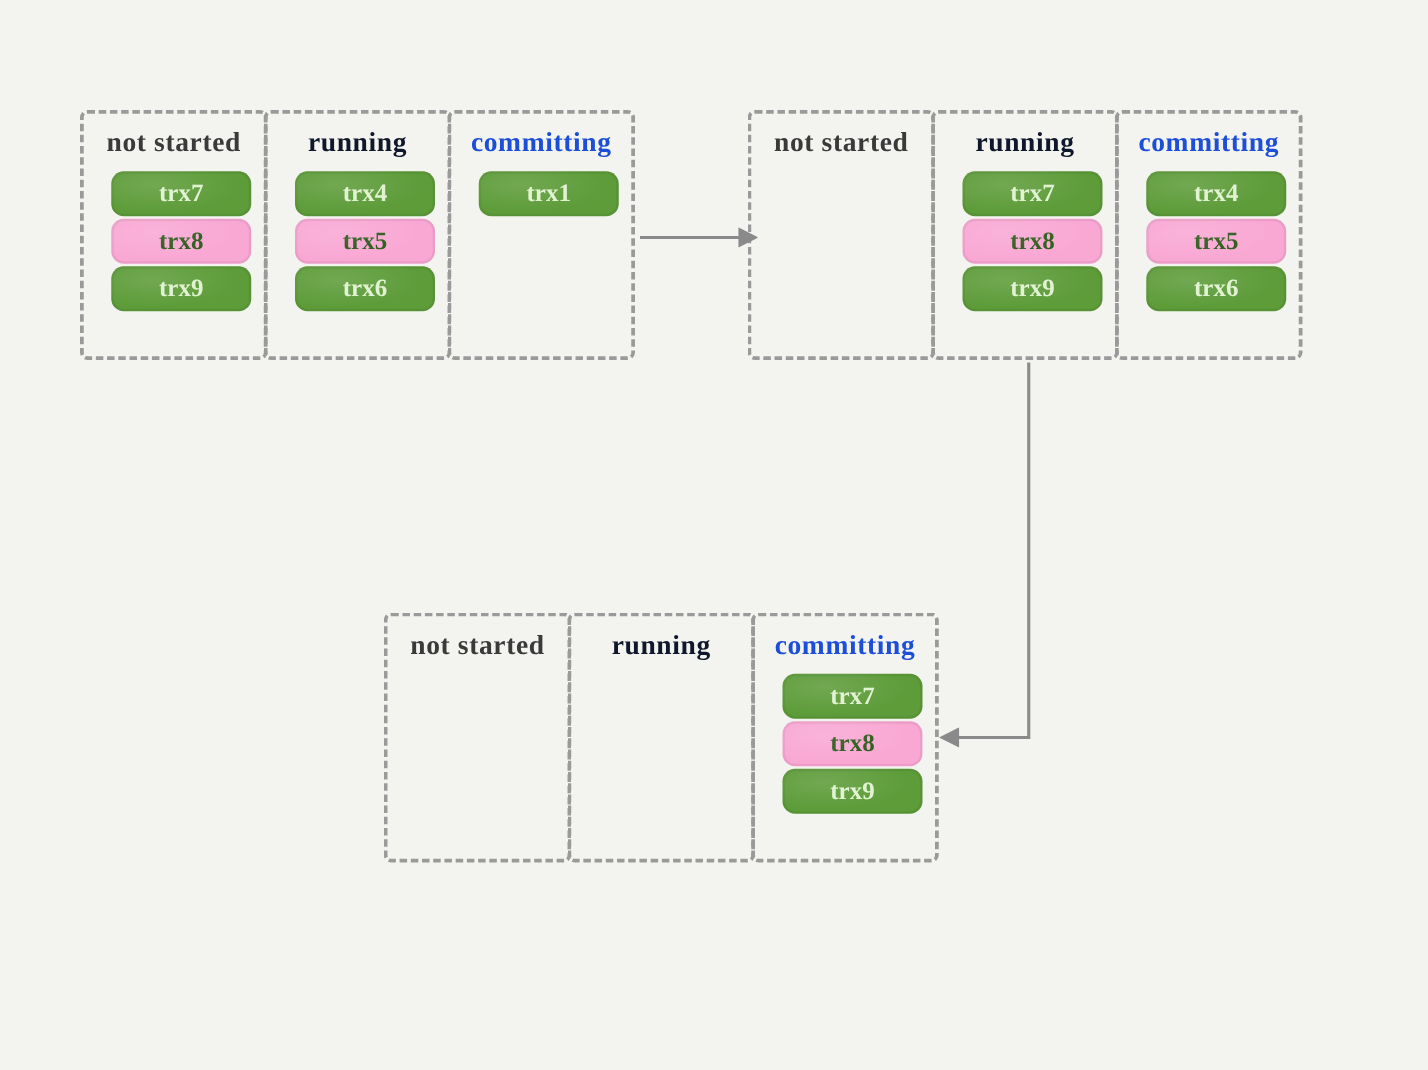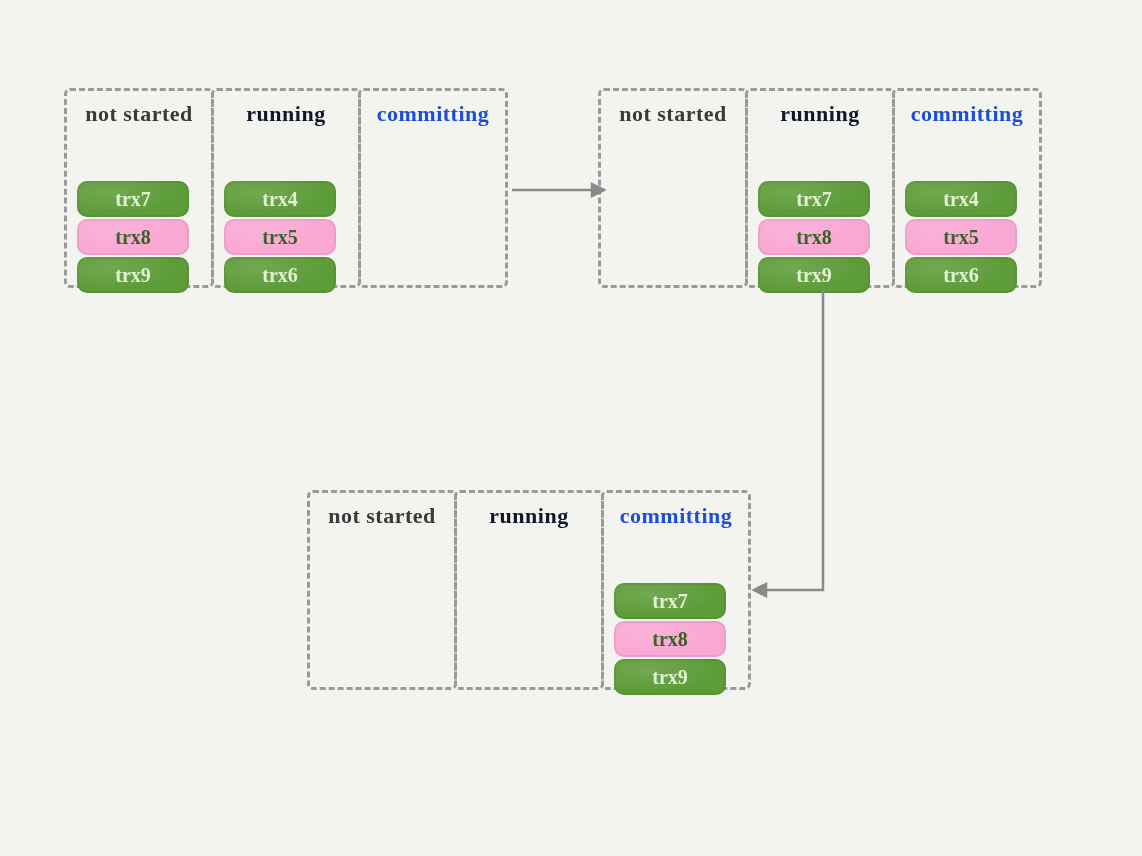--- a/index.html
+++ b/index.html
@@ -19,38 +19,37 @@
   .column {
     border: 3px dashed #9a9a9a;
     border-radius: 6px;
     padding: 10px 10px 14px 10px;
     margin-right: -3px;
     display: flex;
     flex-direction: column;
     align-items: center;
     width: 150px;
     height: 200px;
-    gap: 44px;
   }
   .col-title {
     font-size: 22px;
     font-weight: 700;
     margin-bottom: 10px;
     letter-spacing: 0.5px;
   }
   .title-notstarted { color: #3a3a3a; }
   .title-running { color: #0f172a; }
   .title-committing { color: #1d4ed8; }
 
   .pill-stack {
     display: flex;
     flex-direction: column;
     gap: 2px;
     width: 100%;
-    align-items: flex-start;
+    align-items: flex-end;
   }
   .pill {
     width: 112px;
     height: 36px;
     border-radius: 10px;
     color: #0d3a0d;
     font-size: 20px;
     font-weight: 700;
     display: flex;
     align-items: center;
@@ -97,20 +96,21 @@
     <div class="col-title title-running">running</div>
     <div class="pill-stack">
       <div class="pill dark">trx4</div>
       <div class="pill light">trx5</div>
       <div class="pill dark">trx6</div>
     </div>
   </div>
   <div class="column">
     <div class="col-title title-committing">committing</div>
     <div class="pill-stack">
+      <div class="pill dark">trx1</div>
     </div>
   </div>
 </div>
 
 <div class="stage" style="left:598px; top:88px;">
   <div class="column">
     <div class="col-title title-notstarted">not started</div>
     <div class="pill-stack"></div>
   </div>
   <div class="column">

